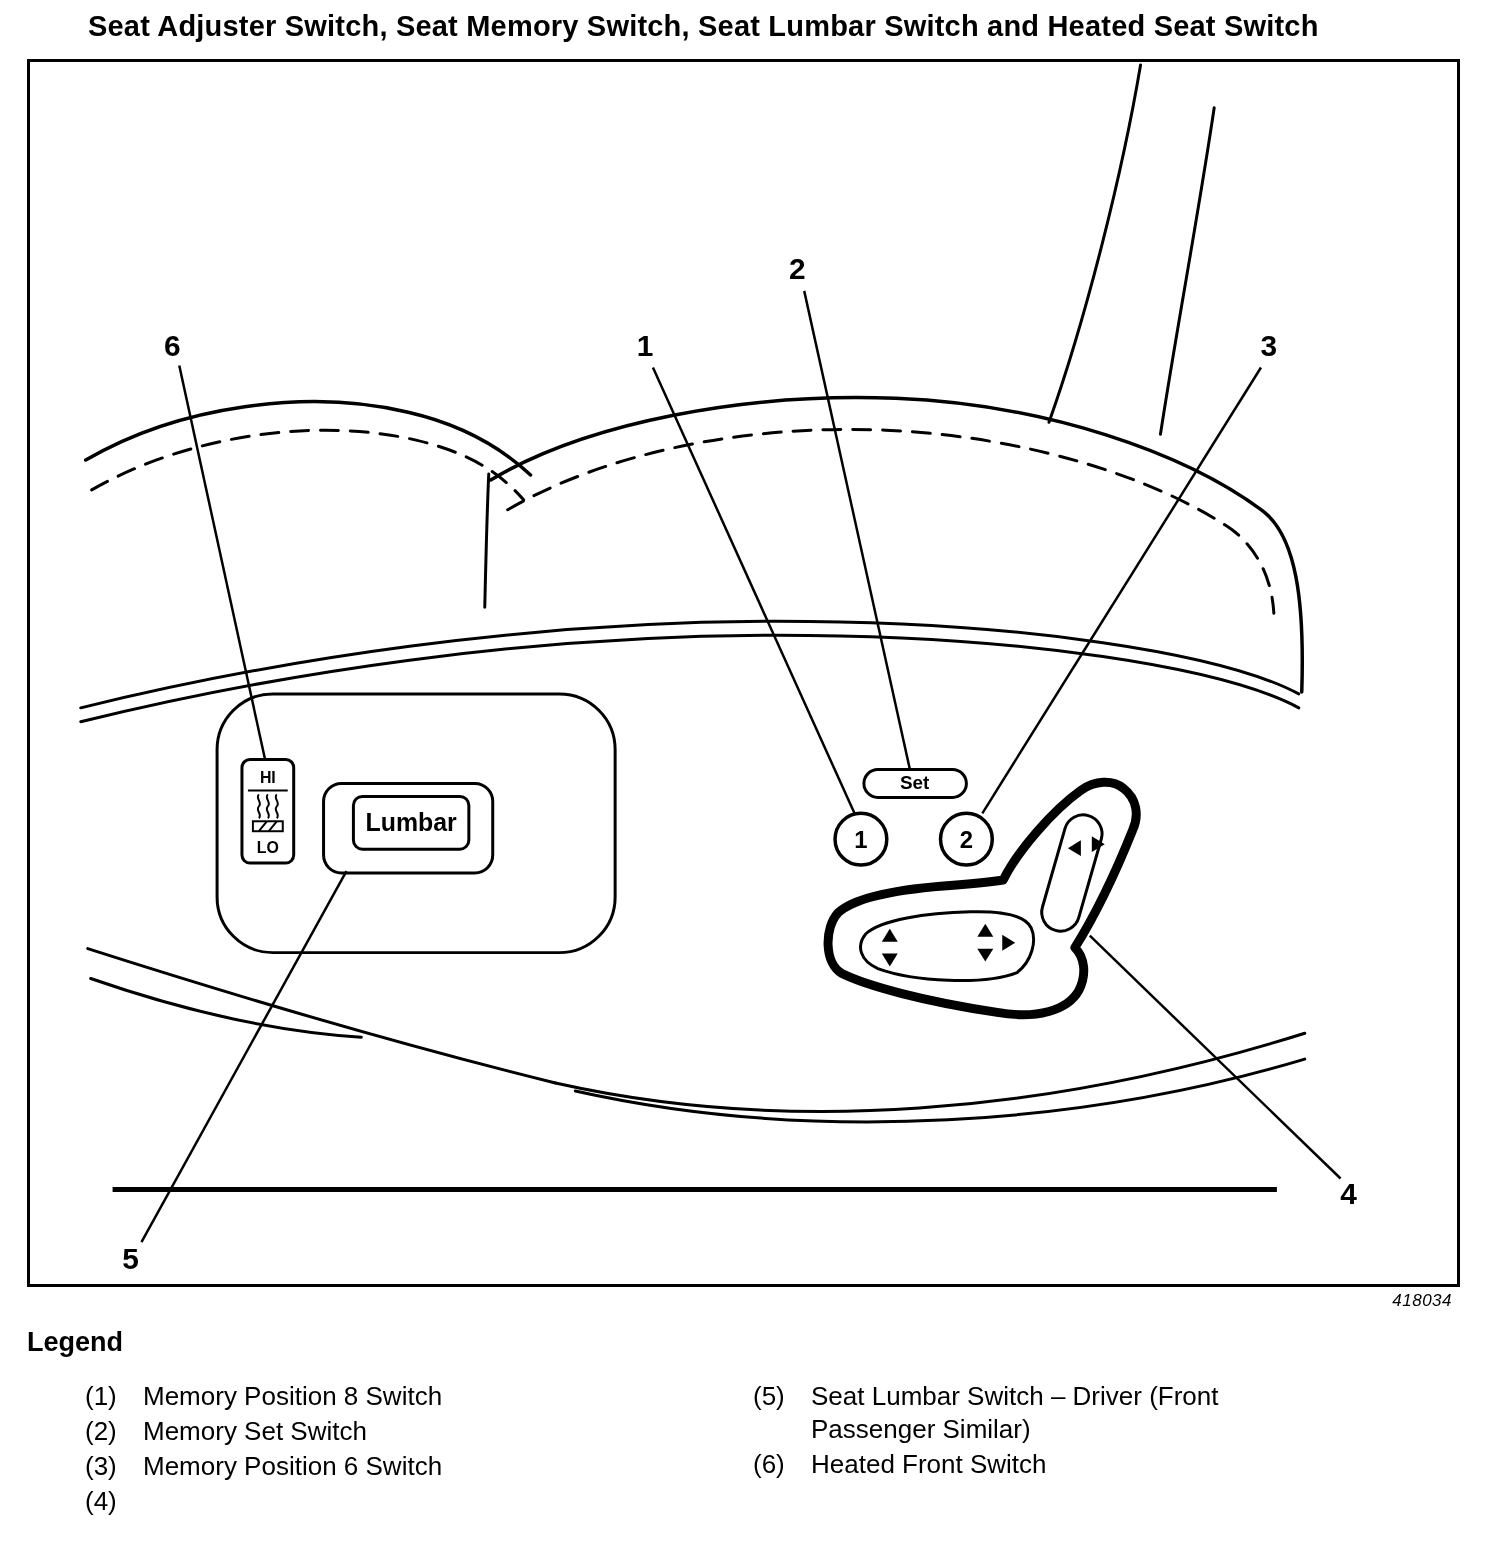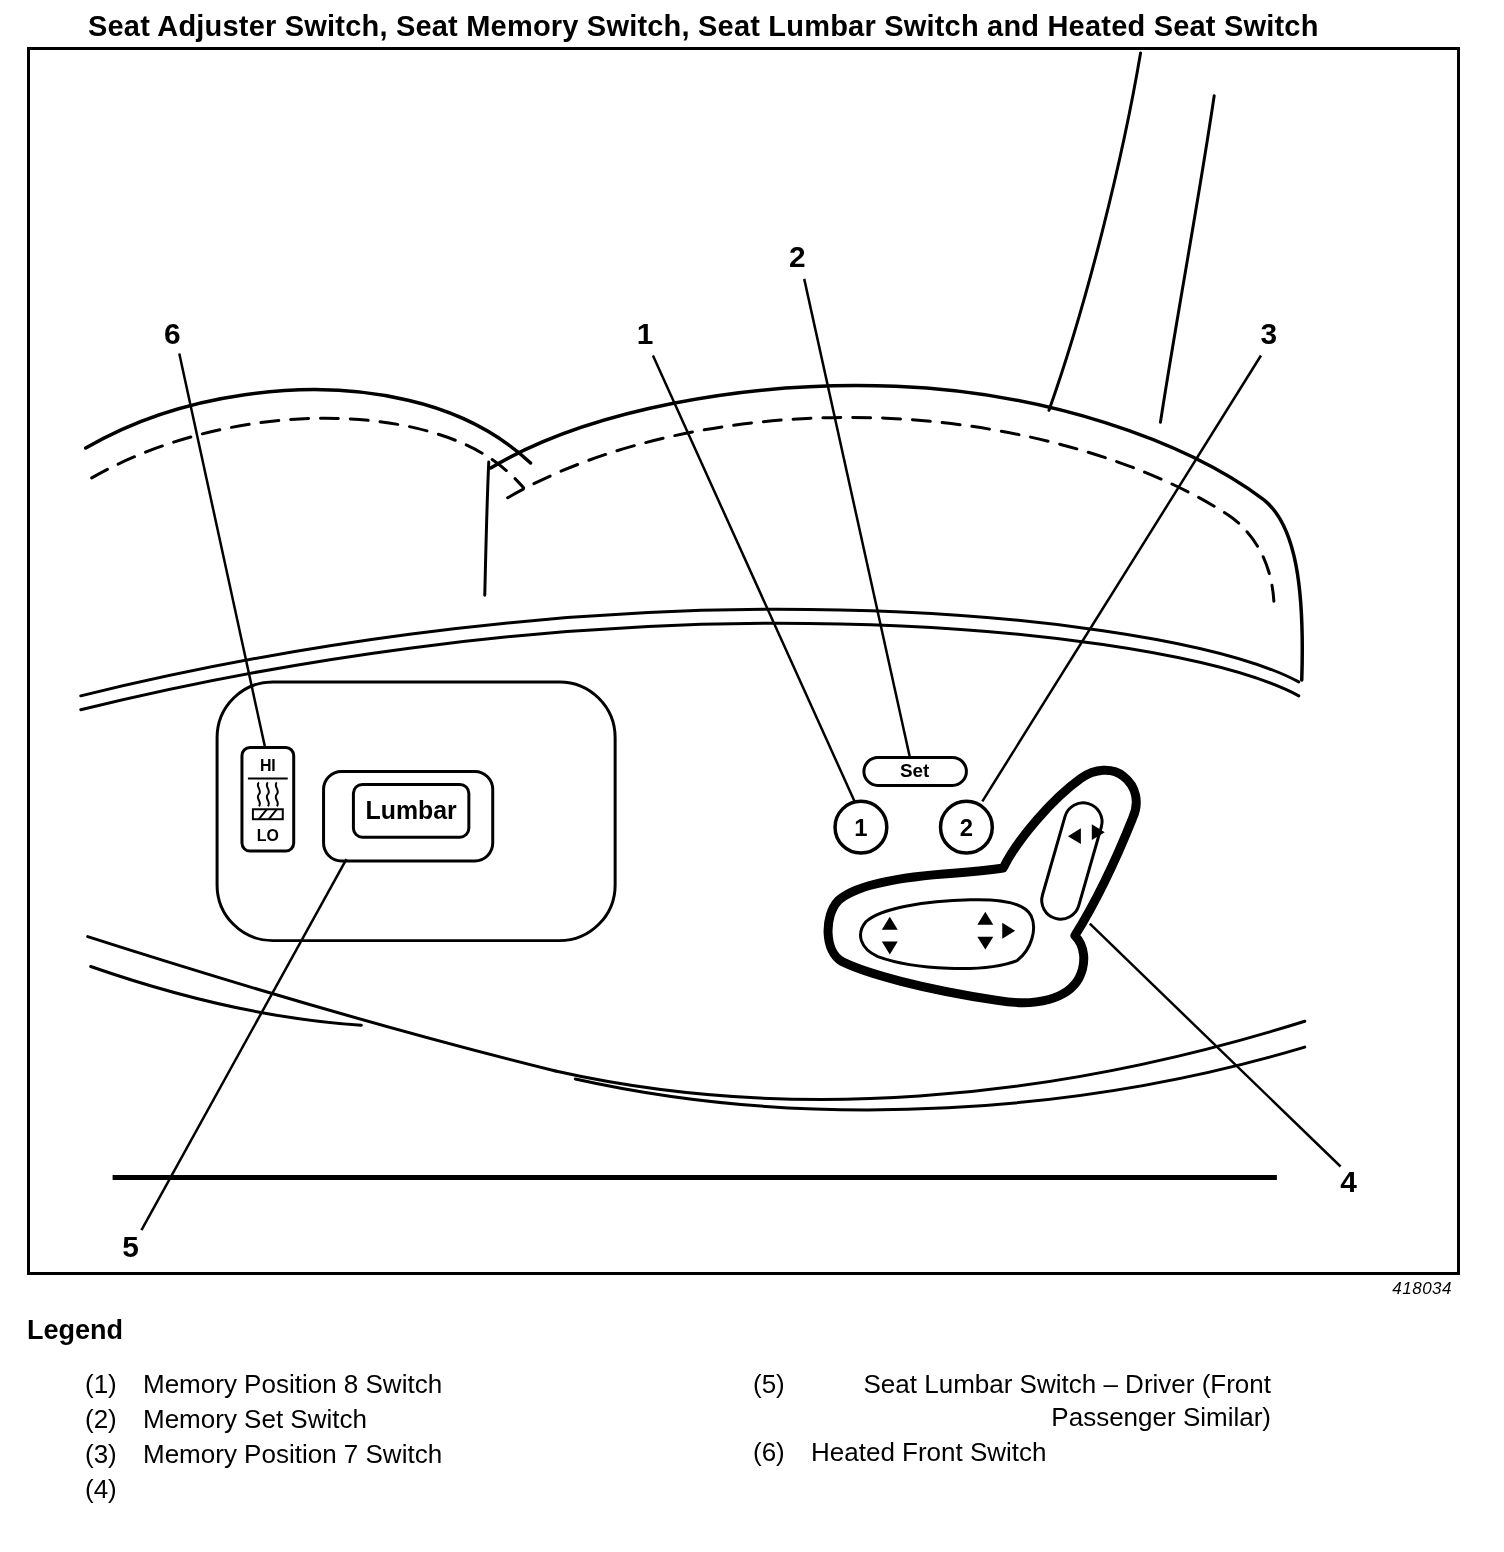--- a/index.html
+++ b/index.html
@@ -1,20 +1,20 @@
 <!DOCTYPE html>
 <html><head>
 <meta charset="utf-8">
 <style>
   html,body { margin:0; padding:0; background:#fff; color:#000; }
   body { width:1504px; font-family:"Liberation Sans", sans-serif; }
 
   .page-title {
     font-weight:bold; font-size:29px; line-height:36px;
-    margin:8px 0 3px 88px; letter-spacing:0.2px;
+    margin:8px 0 15px 88px; letter-spacing:0.2px;
   }
 
   .diagram-box {
     margin-left:27px; width:1433px; height:1228px;
     border:3px solid #000; box-sizing:border-box; background:#fff;
   }
   .diagram-box svg { display:block; width:100%; height:100%; }
 
   
   .s   { fill:none; stroke:#000; stroke-width:3.5; stroke-linecap:round; }
@@ -43,21 +43,21 @@
   .legend-heading {
     font-weight:bold; font-size:27px; margin:16px 0 12px 27px;
   }
   .legend-columns { display:flex; margin:22px 0 0 85px; }
   .legend-col-left  { width:668px; }
   .legend-col-right { flex:1; }
   .legend-item { display:flex; align-items:flex-start; margin-bottom:2px; }
   .legend-num  { width:58px; flex:0 0 58px; font-size:26px; line-height:33px; }
   .legend-label{ font-size:26px; line-height:33px; }
   .legend-col-left  .legend-label { max-width:480px; }
-  .legend-col-right .legend-label { max-width:460px;text-align:right; }
+  .legend-col-right .legend-label { max-width:460px; }
 </style>
 </head>
 <body>
 
 <div class="page-title">Seat Adjuster Switch, Seat Memory Switch, Seat Lumbar Switch and Heated Seat Switch</div>
 
 <div class="diagram-box">
   <svg viewBox="0 0 1434 1228" preserveAspectRatio="none">
 
     <path class="s" d="M 56,400 C 150,345 280,328 380,352 C 432,364 472,386 503,415"></path>
@@ -169,21 +169,21 @@
     <div class="legend-item">
       <span class="legend-num">(1)</span>
       <span class="legend-label">Memory Position 8 Switch</span>
     </div>
     <div class="legend-item">
       <span class="legend-num">(2)</span>
       <span class="legend-label">Memory Set Switch</span>
     </div>
     <div class="legend-item">
       <span class="legend-num">(3)</span>
-      <span class="legend-label">Memory Position 7 Switch</span>
+      <span class="legend-label">Memory Position 6 Switch</span>
     </div>
     <div class="legend-item">
       <span class="legend-num">(4)</span>
     </div>
   </div>
   <div class="legend-col-right">
     <div class="legend-item">
       <span class="legend-num">(5)</span>
       <span class="legend-label">Seat Lumbar Switch – Driver (Front Passenger Similar)</span>
     </div>

